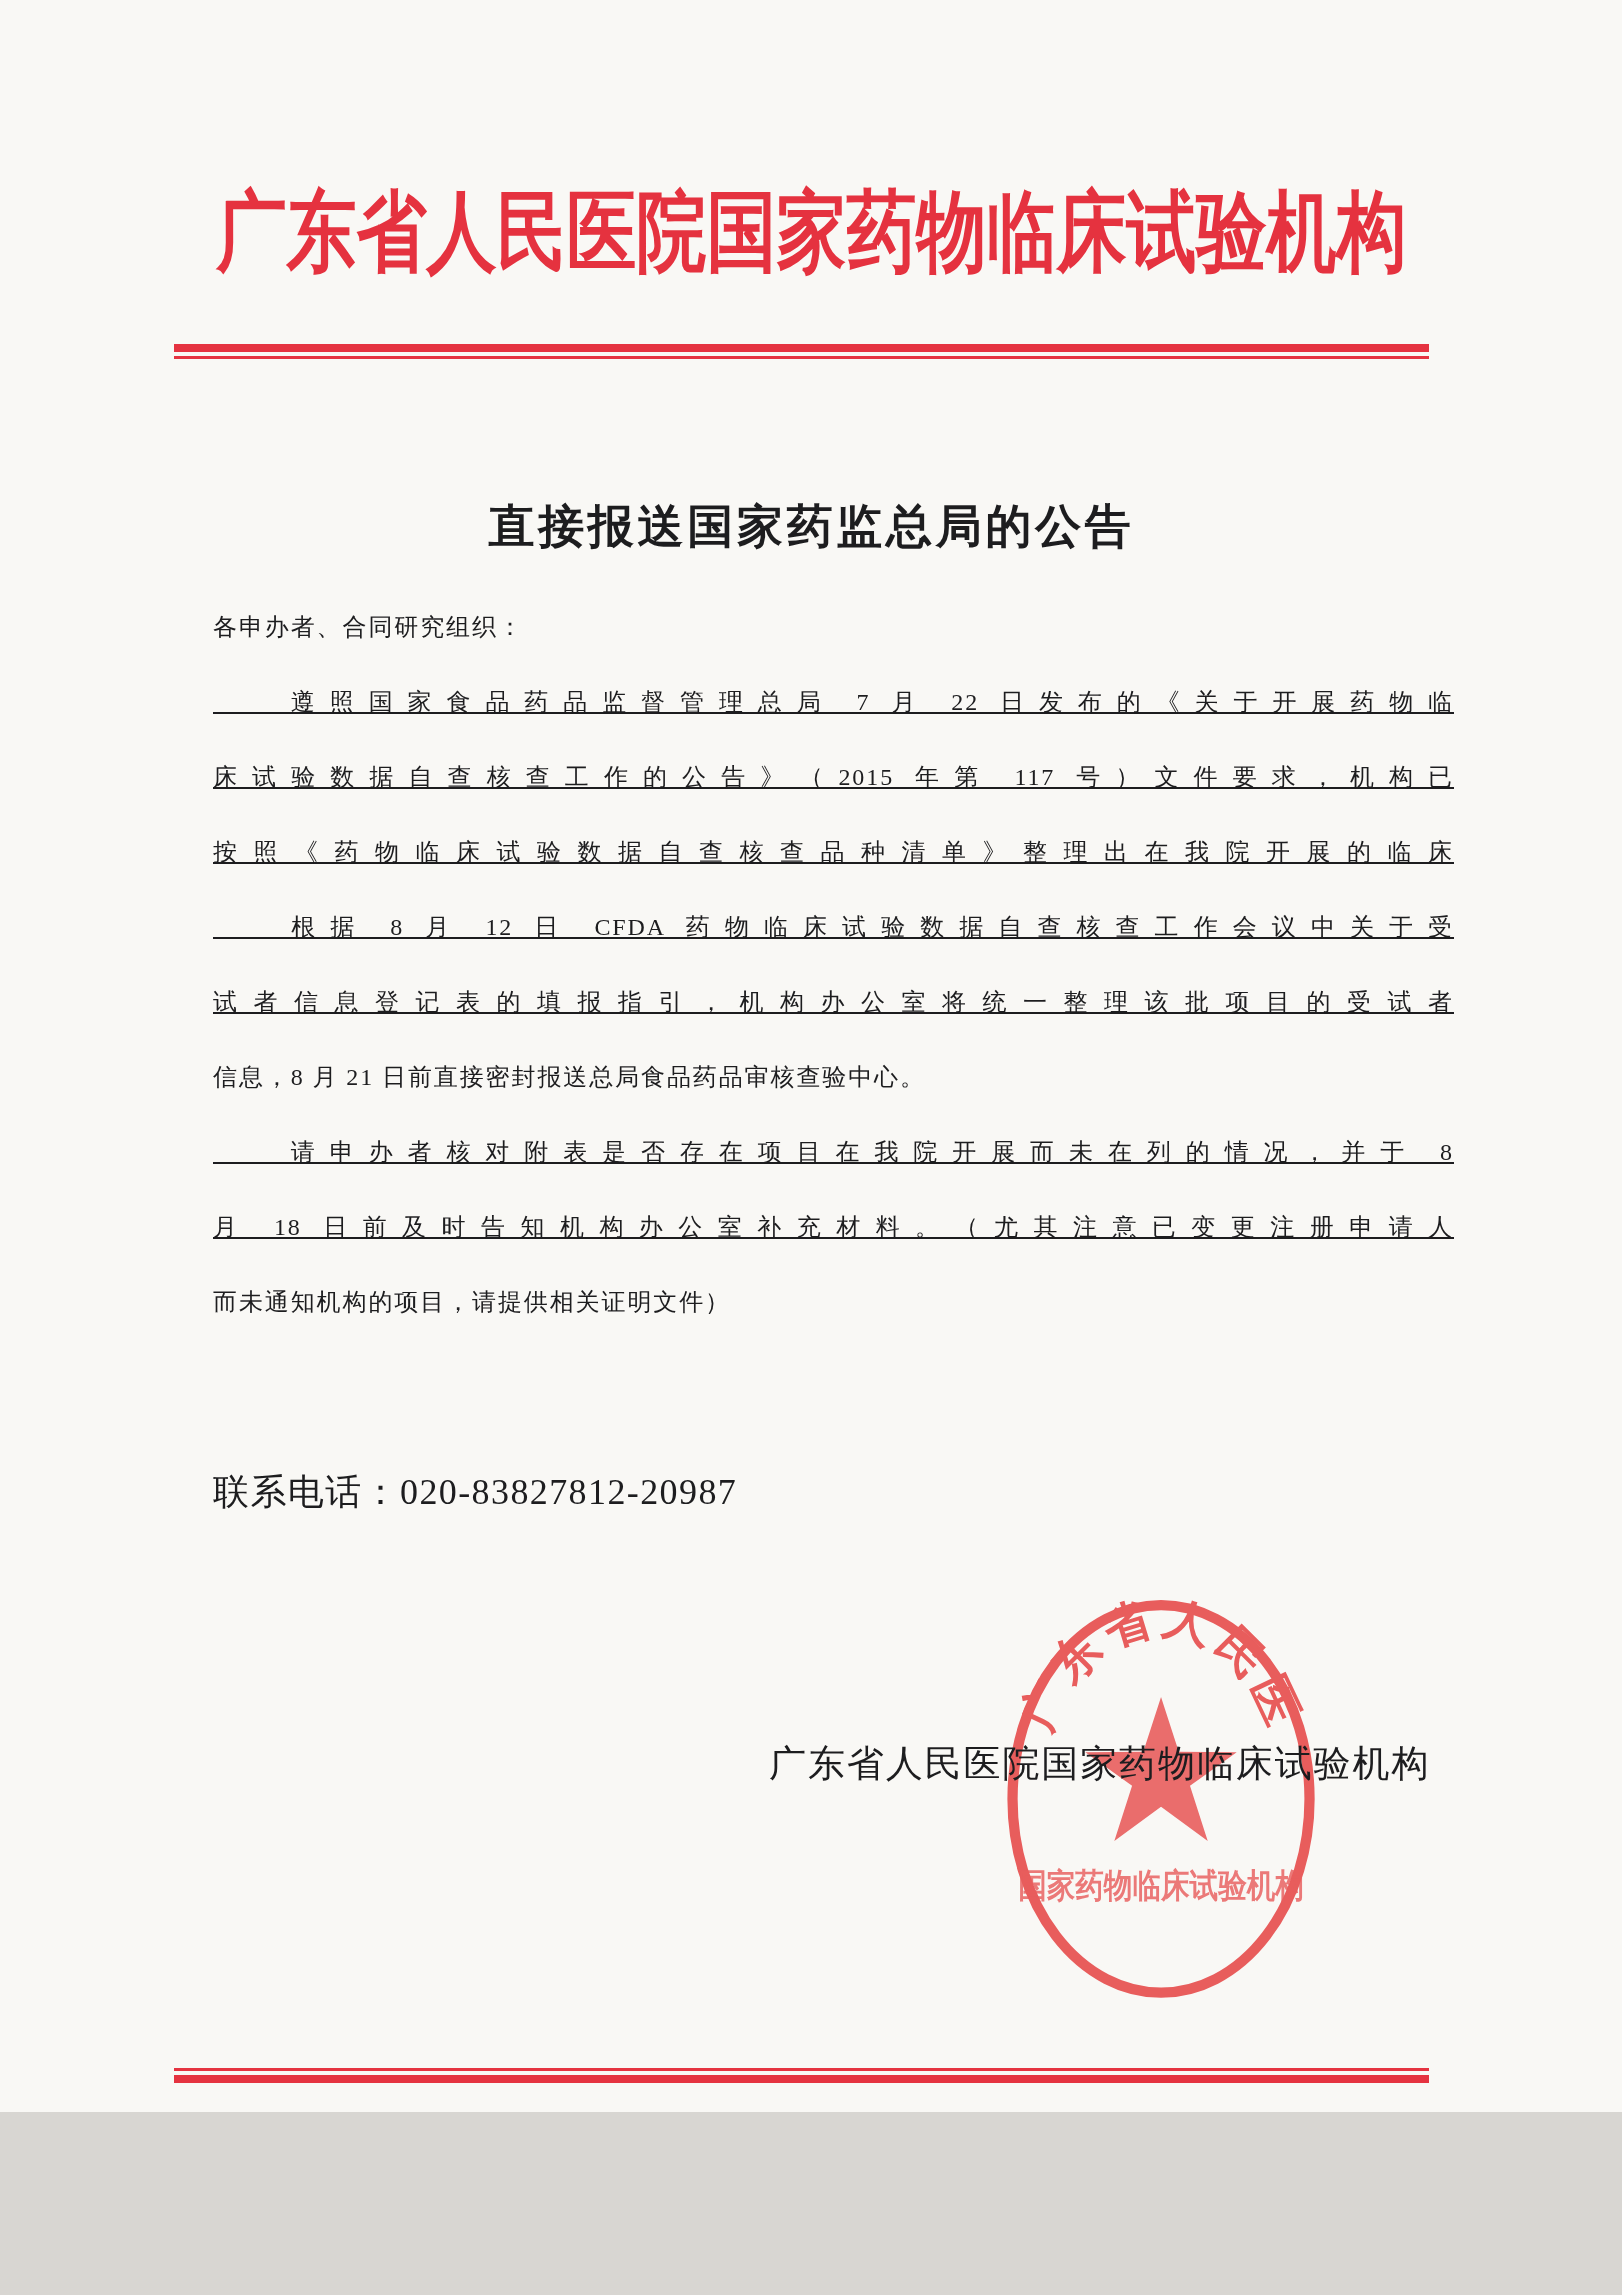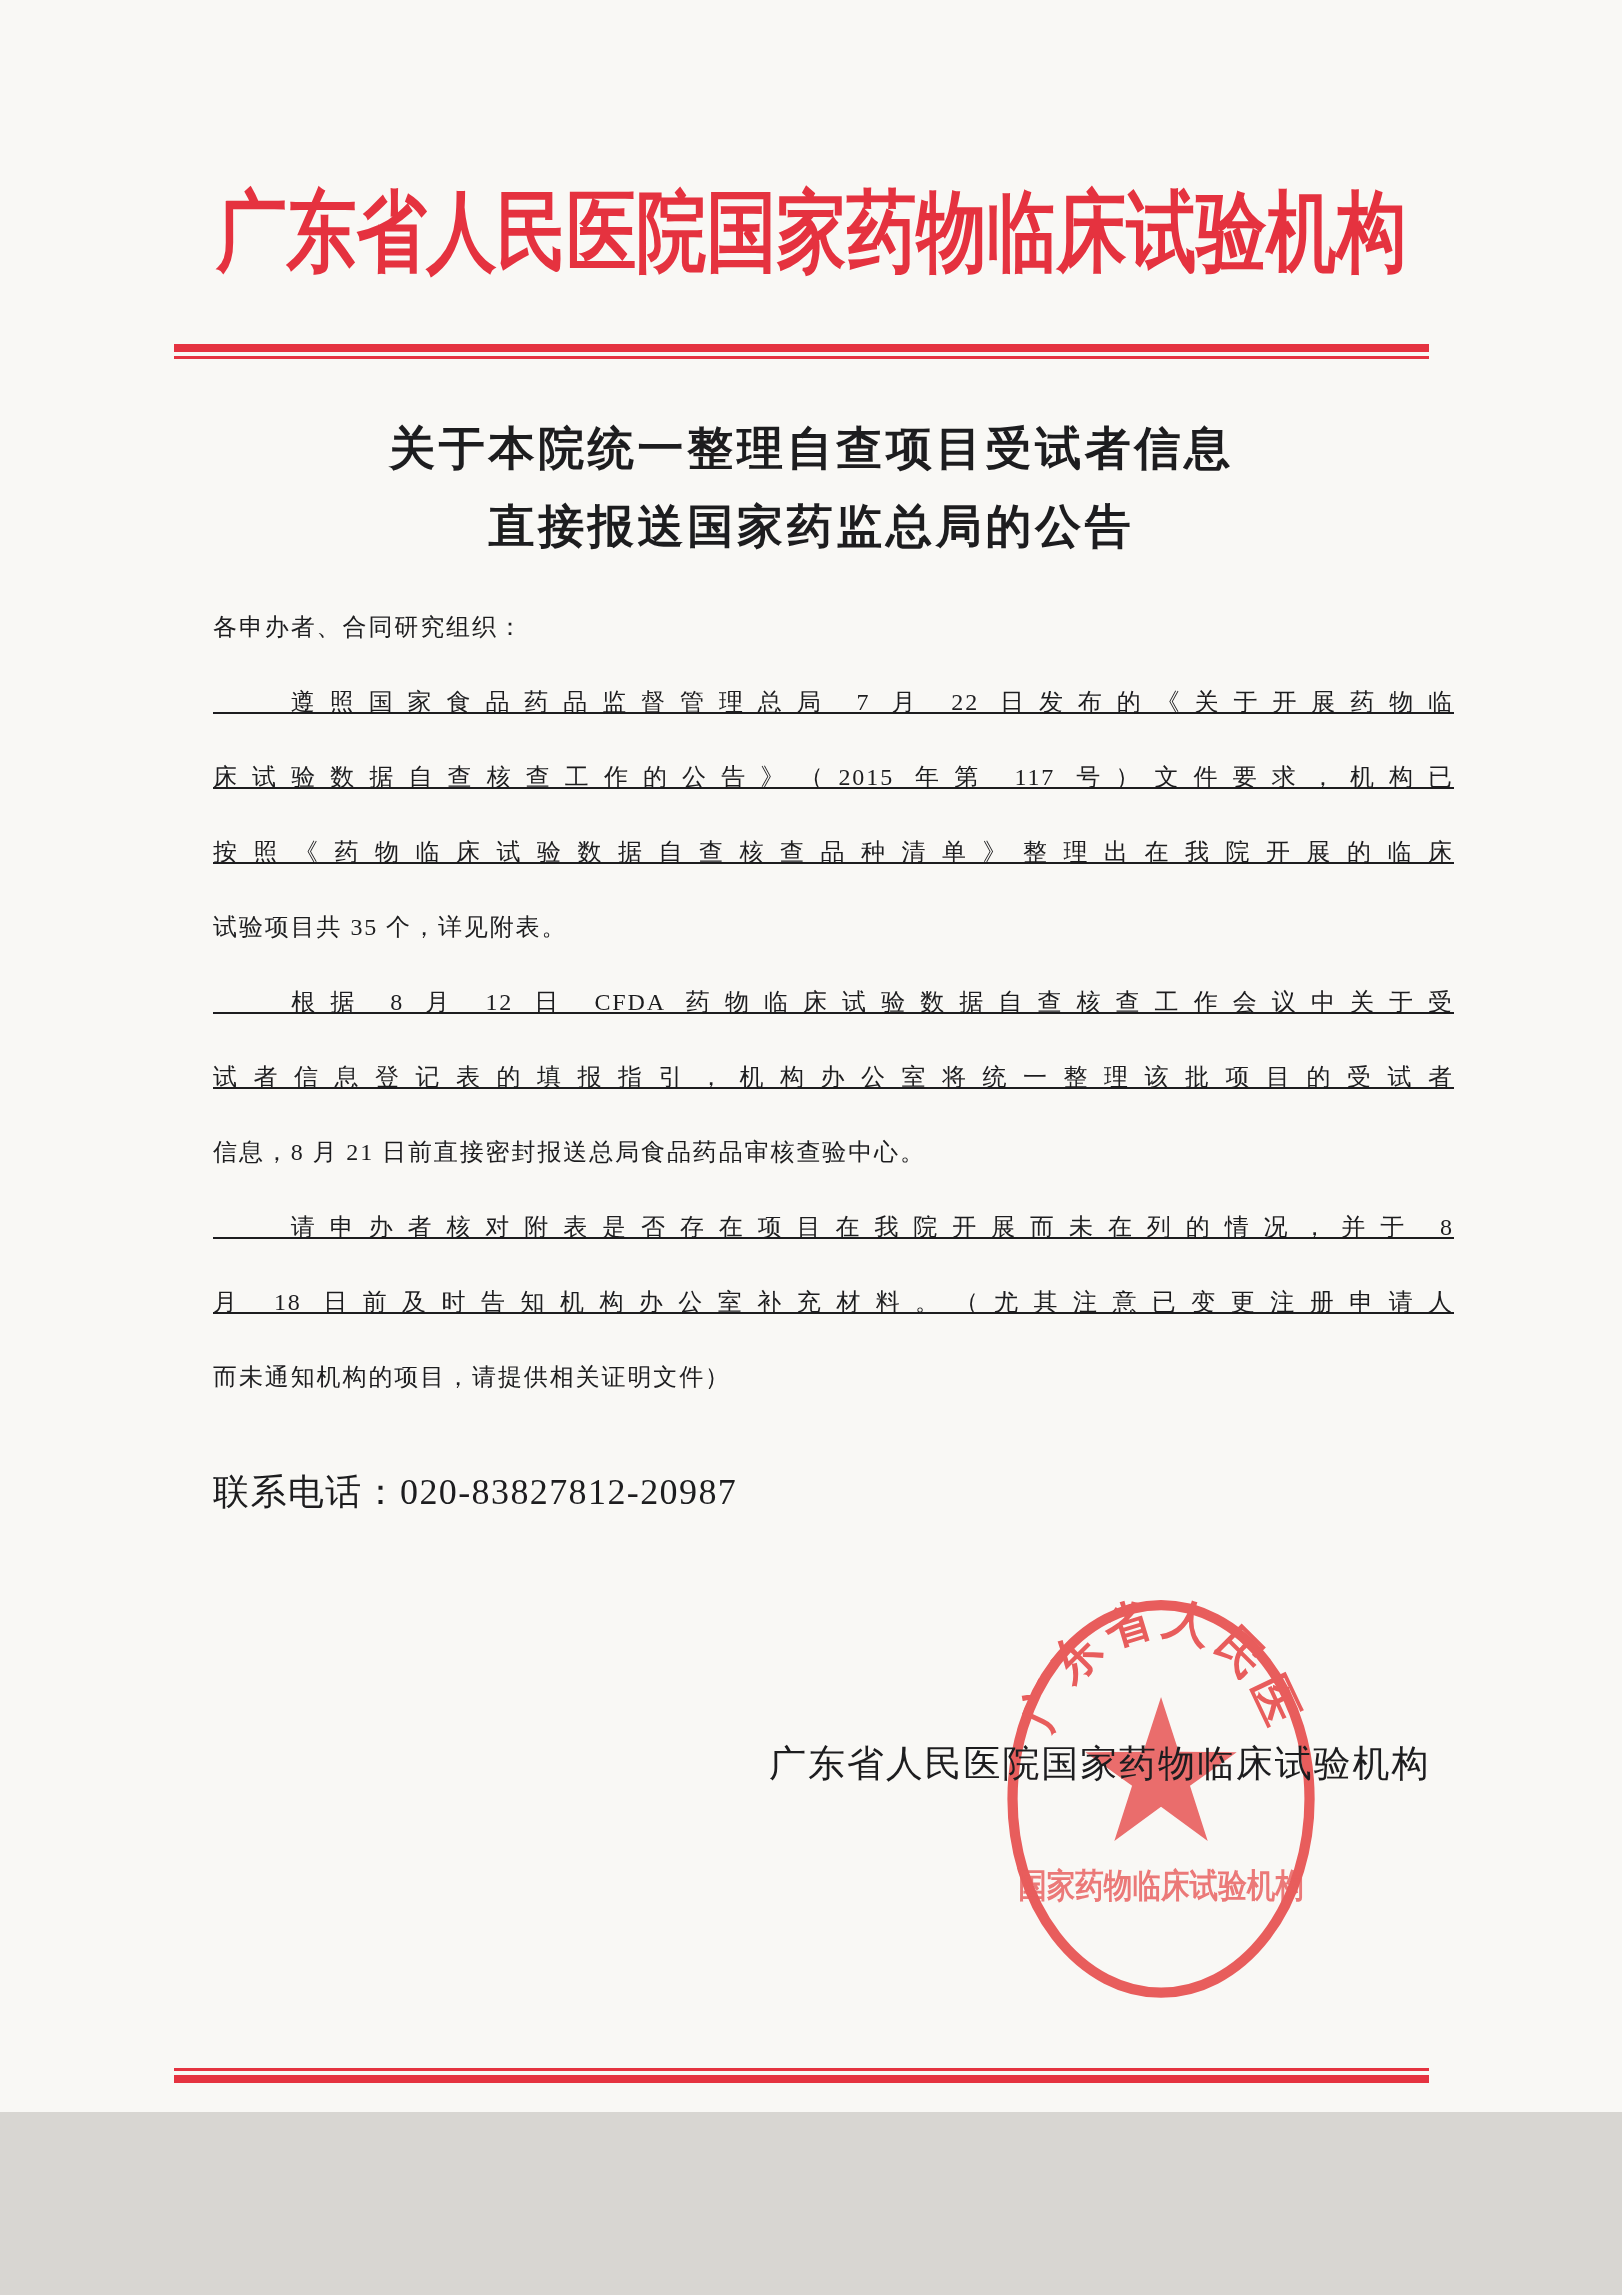--- a/index.html
+++ b/index.html
@@ -84,29 +84,27 @@
 </style>
 </head>
 <body>
 
 <div class="page">
 
   <div class="org-header">广东省人民医院国家药物临床试验机构</div>
   <div class="rule rule-head-thick"></div>
   <div class="rule rule-head-thin"></div>
 
-  <div class="doc-title l1">关于本院统一整理自查项目受试者信息</div>
   <div class="doc-title l2">直接报送国家药监总局的公告</div>
 
   <div class="body-block">
     <div class="bline">各申办者、合同研究组织：</div>
     <div class="bline just">　　遵照国家食品药品监督管理总局 7 月 22 日发布的《关于开展药物临</div>
     <div class="bline just">床试验数据自查核查工作的公告》（2015 年第 117 号）文件要求，机构已</div>
     <div class="bline just">按照《药物临床试验数据自查核查品种清单》整理出在我院开展的临床</div>
-    <div class="bline">试验项目共 35 个，详见附表。</div>
     <div class="bline just">　　根据 8 月 12 日 CFDA 药物临床试验数据自查核查工作会议中关于受</div>
     <div class="bline just">试者信息登记表的填报指引，机构办公室将统一整理该批项目的受试者</div>
     <div class="bline">信息，8 月 21 日前直接密封报送总局食品药品审核查验中心。</div>
     <div class="bline just">　　请申办者核对附表是否存在项目在我院开展而未在列的情况，并于 8</div>
     <div class="bline just">月 18 日前及时告知机构办公室补充材料。（尤其注意已变更注册申请人</div>
     <div class="bline">而未通知机构的项目，请提供相关证明文件）</div>
   </div>
 
   <div class="contact phone">联系电话：020-83827812-20987</div>
 

